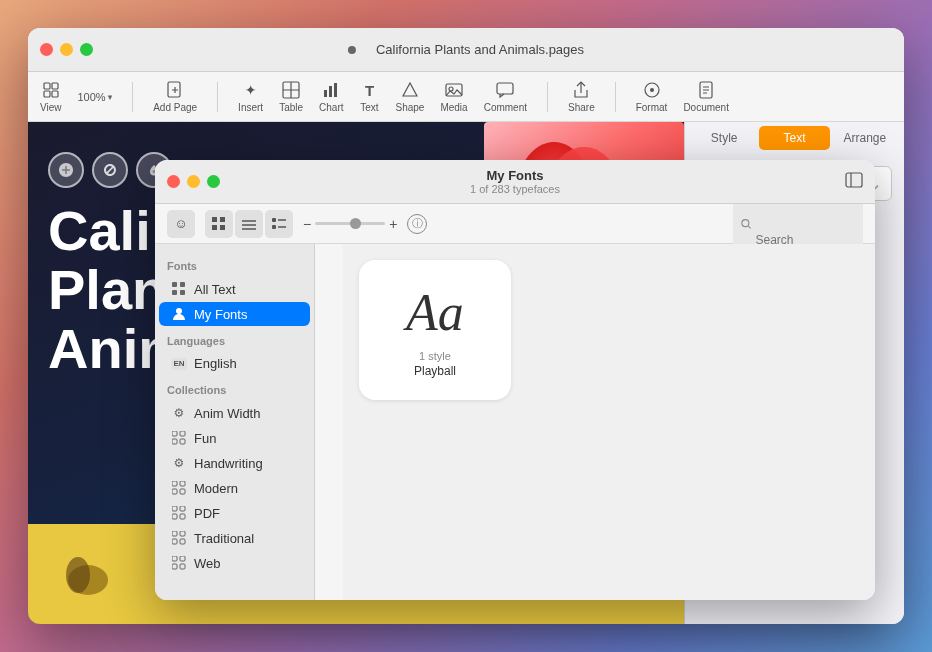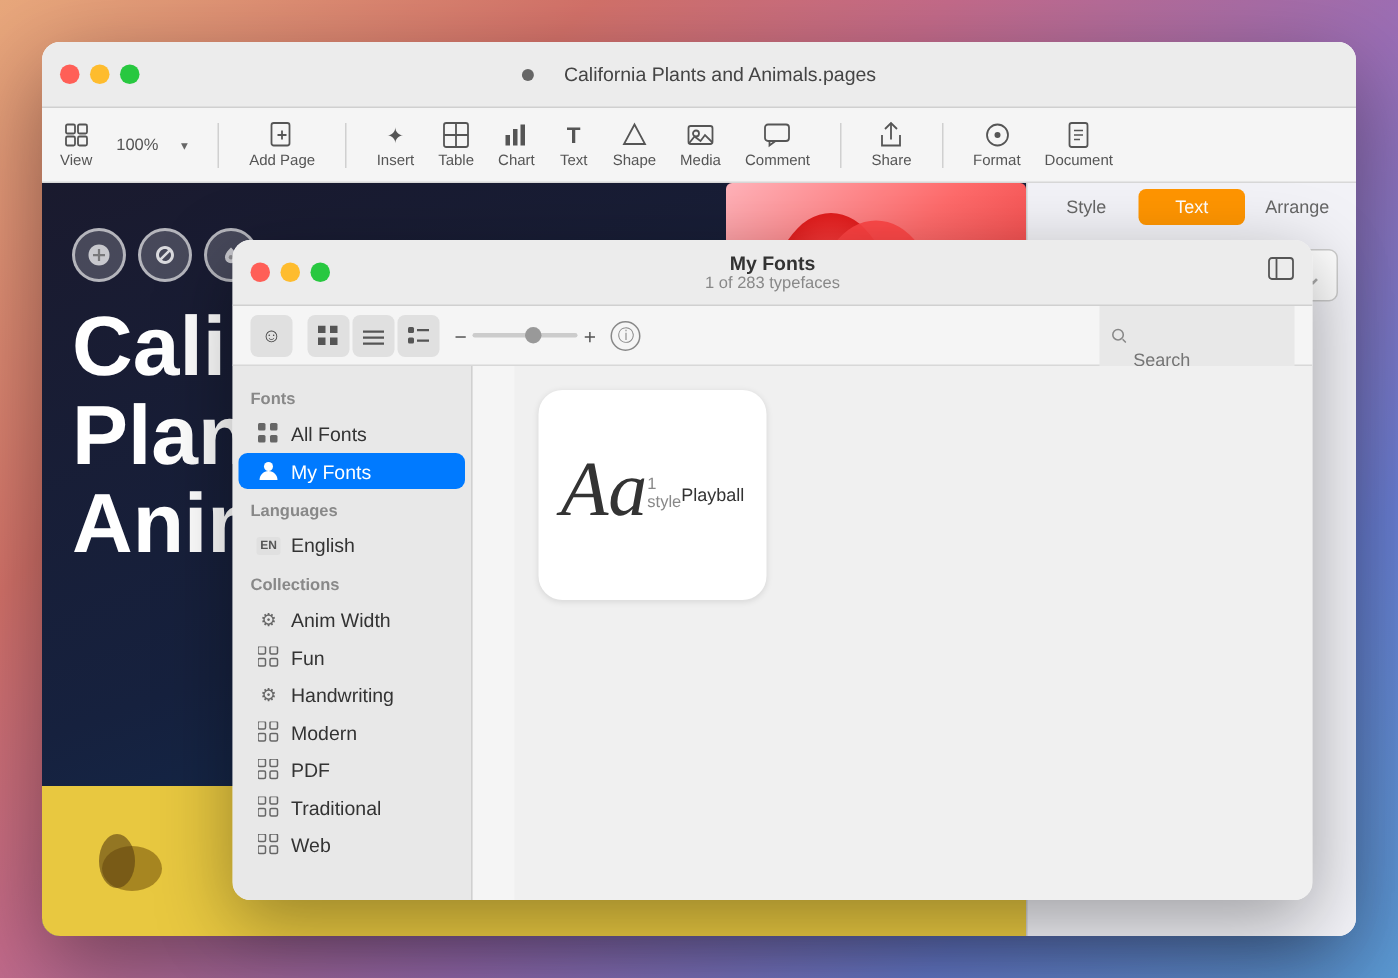--- a/index.html
+++ b/index.html
@@ -98,21 +98,21 @@
     }
     .toolbar-sep {
       width: 1px;
       height: 30px;
       background: #d0d0d0;
       margin: 0 4px;
     }
     .toolbar-zoom {
       display: flex;
       align-items: center;
-      gap: 15px;
+      gap: 2px;
       font-size: 11px;
       color: #555;
     }
 
     
     .main-area {
       display: flex;
       flex: 1;
       overflow: hidden;
     }
@@ -440,20 +440,21 @@
       flex: 1;
       padding: 16px;
       overflow-y: auto;
       background: #f0f0f0;
     }
     .font-card {
       background: white;
       border-radius: 16px;
       padding: 20px;
       display: flex;
+      flex-direction: column;
       align-items: center;
       justify-content: center;
       width: 152px;
       height: 140px;
       box-shadow: 0 1px 4px rgba(0,0,0,0.1);
     }
     .font-preview {
       font-size: 52px;
       color: #333;
       font-style: italic;
@@ -749,21 +750,21 @@
       <div class="sidebar-section-label">Fonts</div>
       <div class="sidebar-item">
         <div class="sidebar-item-icon">
           <svg width="14" height="14" viewBox="0 0 14 14" fill="none">
               <rect x="0" y="0" width="5" height="5" rx="1" fill="#666"></rect>
               <rect x="8" y="0" width="5" height="5" rx="1" fill="#666"></rect>
               <rect x="0" y="8" width="5" height="5" rx="1" fill="#666"></rect>
               <rect x="8" y="8" width="5" height="5" rx="1" fill="#666"></rect>
             </svg>
         </div>
-        <span>All Fonts</span>
+        <span>All Text</span>
       </div>
       <div class="sidebar-item active">
         <div class="sidebar-item-icon">
           <svg width="14" height="14" viewBox="0 0 14 14" fill="none">
               <circle cx="7" cy="4" r="3" fill="white"></circle>
               <path d="M1 13c0-3.3 2.7-6 6-6s6 2.7 6 6" fill="white"></path>
             </svg>
         </div>
         <span>My Fonts</span>
       </div>

